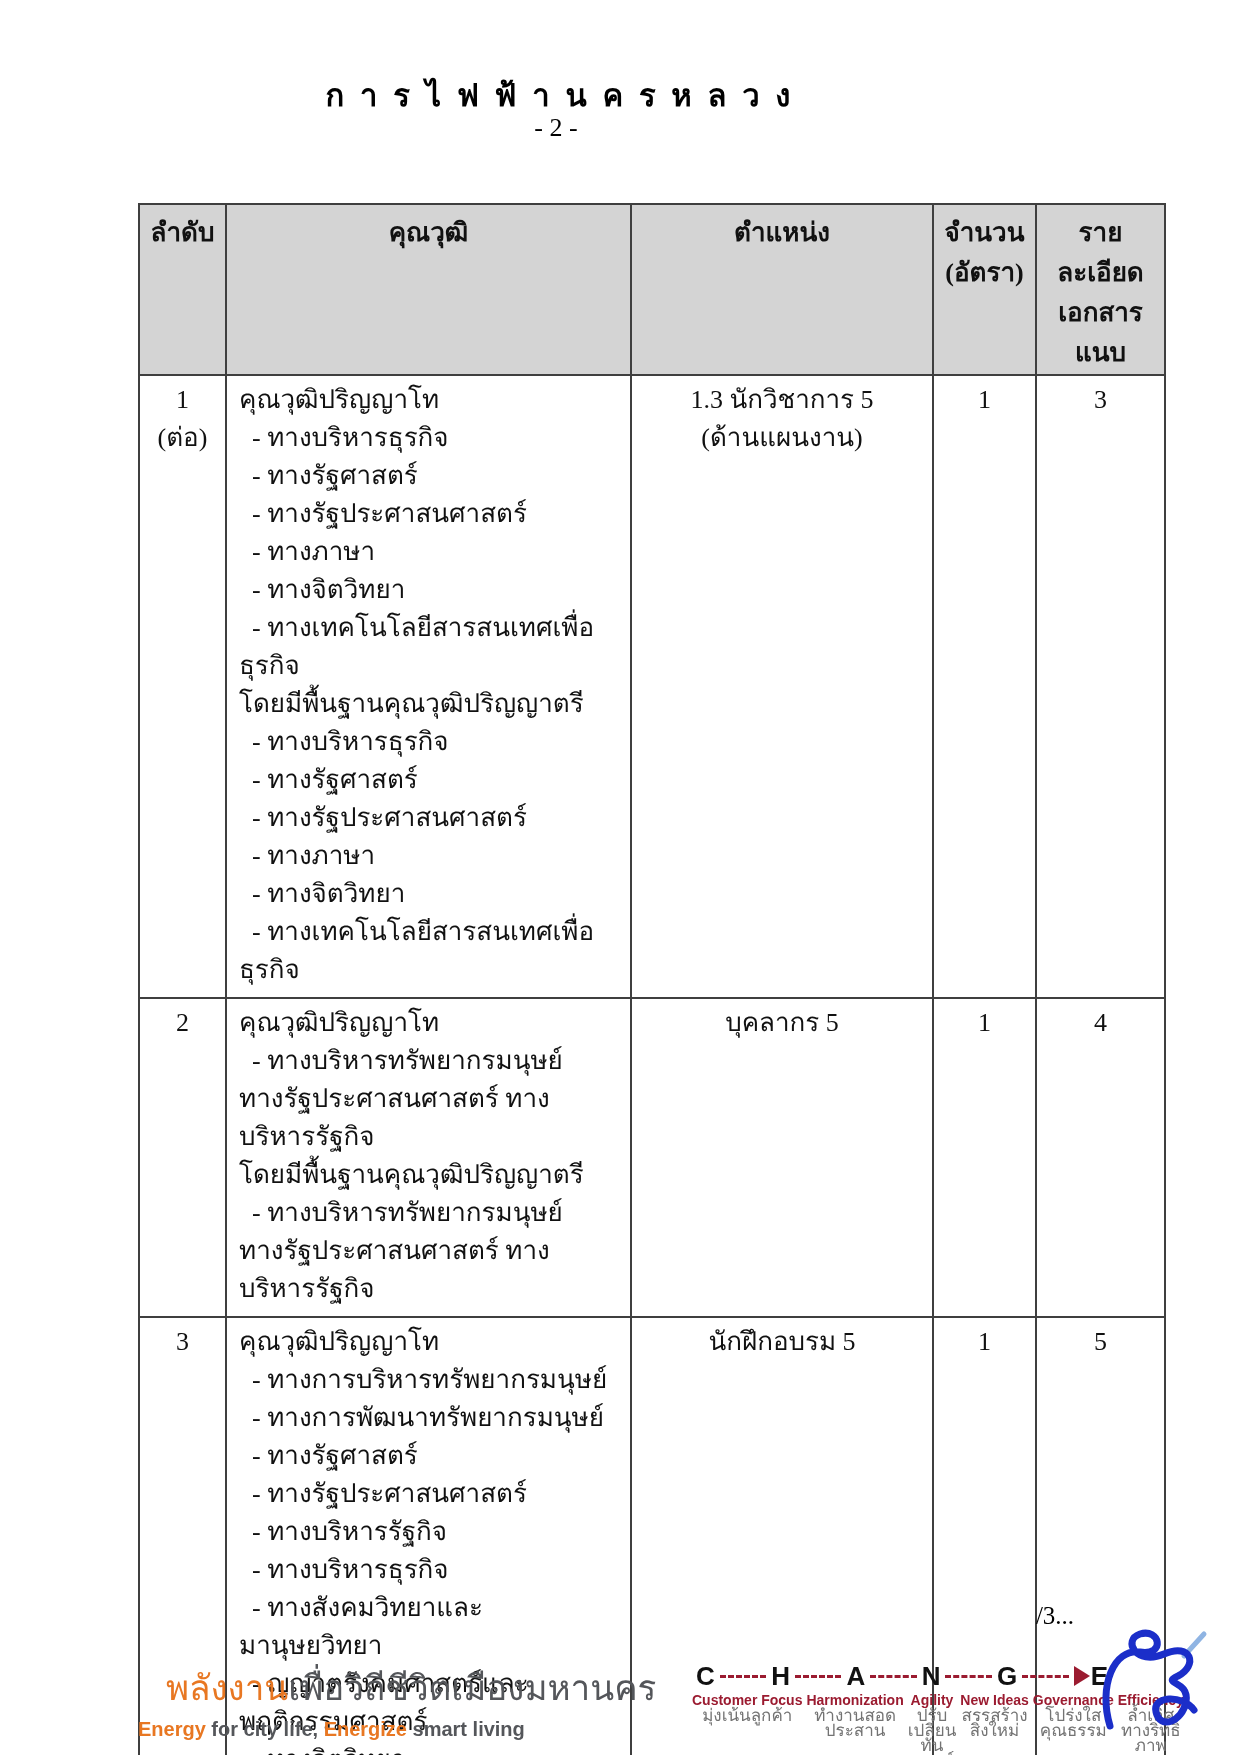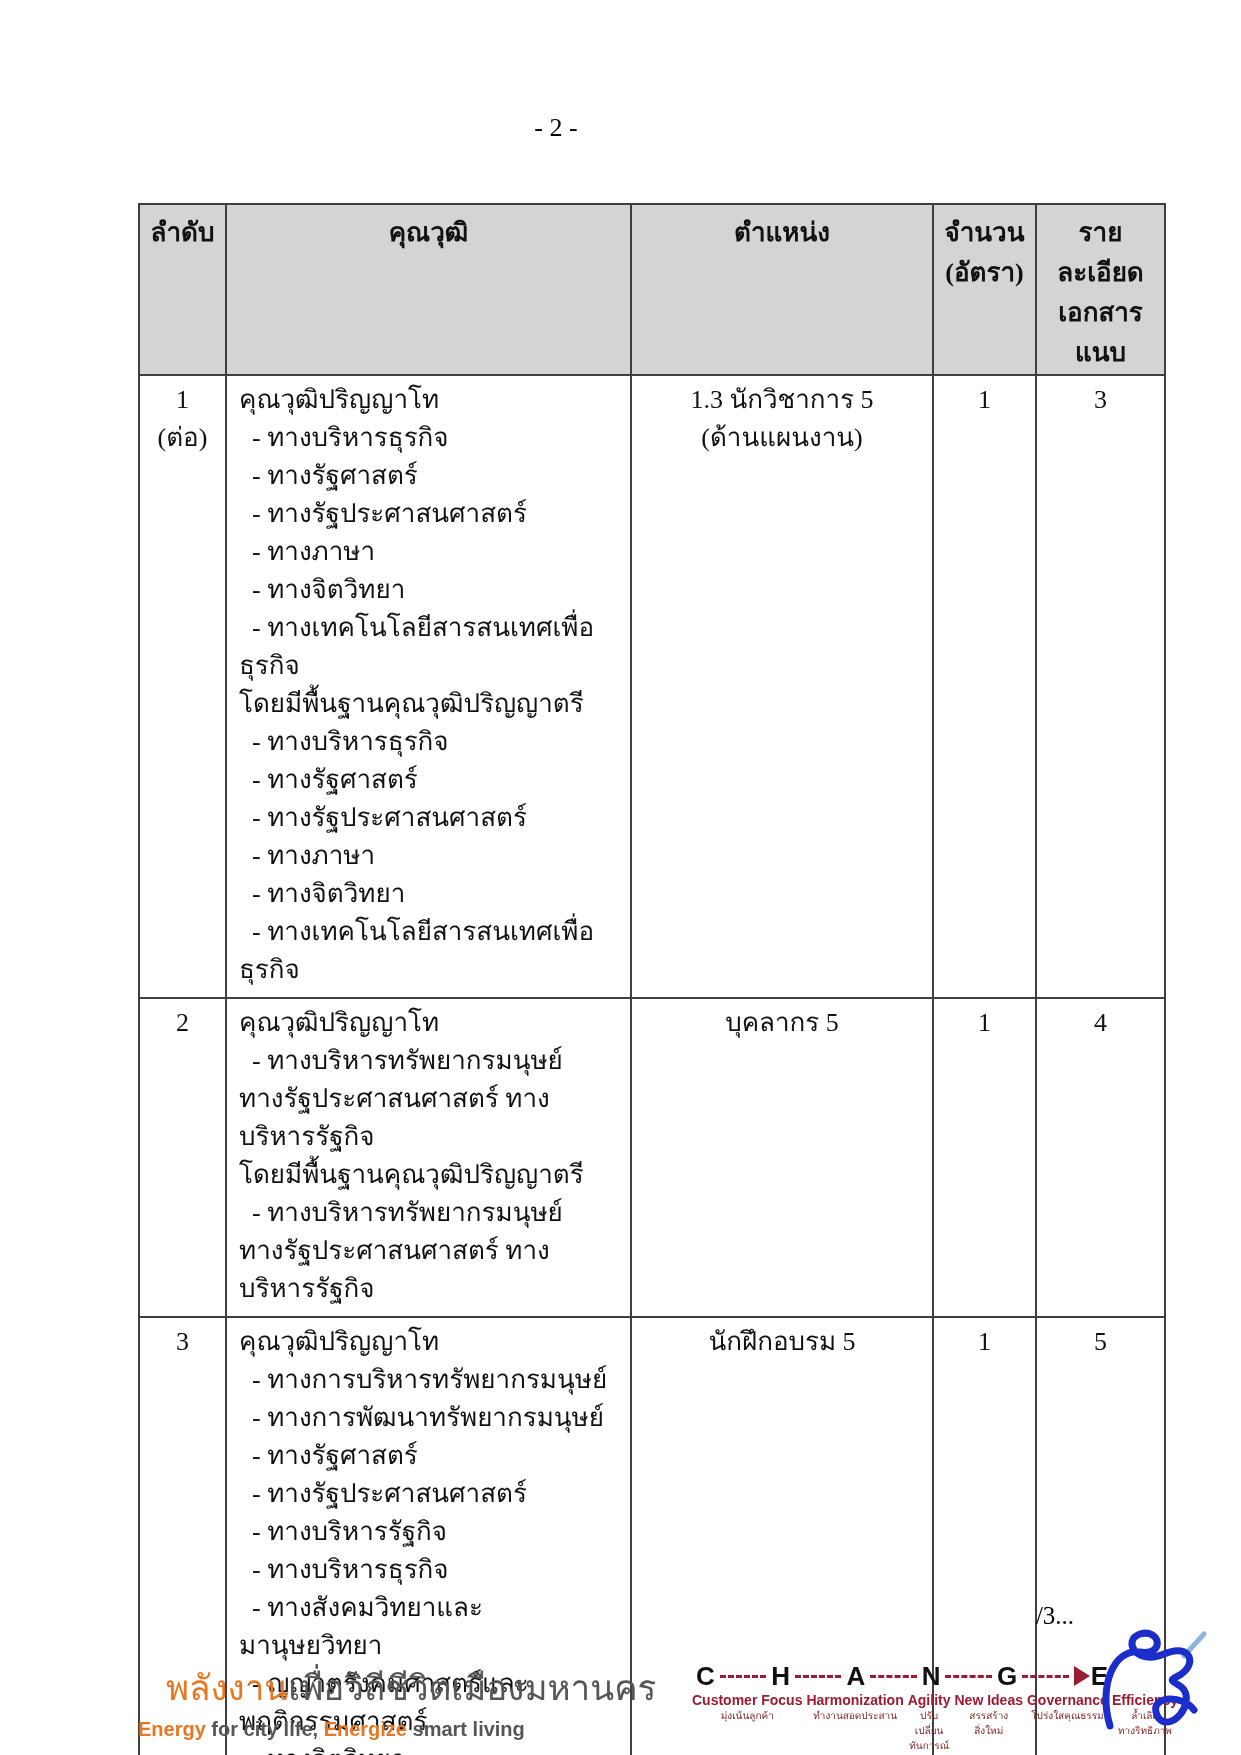--- a/index.html
+++ b/index.html
@@ -45,29 +45,30 @@
   
   .change{position:absolute; left:690px; top:1662px; width:424px; font-family:"Liberation Sans", sans-serif;}
   .change-letters{display:flex; align-items:center; padding:0 6px;}
   .ch-letter{font-size:26px; font-weight:bold; color:#111; line-height:28px;}
   .ch-dash{flex:1; border-top:3px dashed #9b1b30; margin:0 5px; height:0;}
   .ch-arrow{width:0; height:0; border-left:16px solid #9b1b30;
     border-top:10px solid transparent; border-bottom:10px solid transparent; margin-right:1px;}
   .change-cols{display:flex; margin-top:3px;}
   .ch-col{flex:1; text-align:center; padding:0 2px;}
   .ch-en{font-size:14px; font-weight:bold; color:#9b1b30; line-height:15px; white-space:nowrap;}
-  .ch-th{font-size:10px; color:#7f1d1d; line-height:15px; white-space:pre-line;}
+  .ch-th{font-size:17px; color:#737373; line-height:15px; white-space:pre-line;}
   
   .signature{position:absolute; left:1098px; top:1622px;}
 </style>
 </head>
 <body>
 
 <div class="page">
 
+  <div class="doc-title">ก า ร ไ ฟ ฟ้ า น ค ร ห ล ว ง</div>
   <div class="doc-pagenum">- 2 -</div>
 
   <table class="qual">
     <colgroup>
       <col style="width:87px">
         <col style="width:405px">
         <col style="width:302px">
       <col style="width:103px">
         <col style="width:129px">
     </colgroup>

